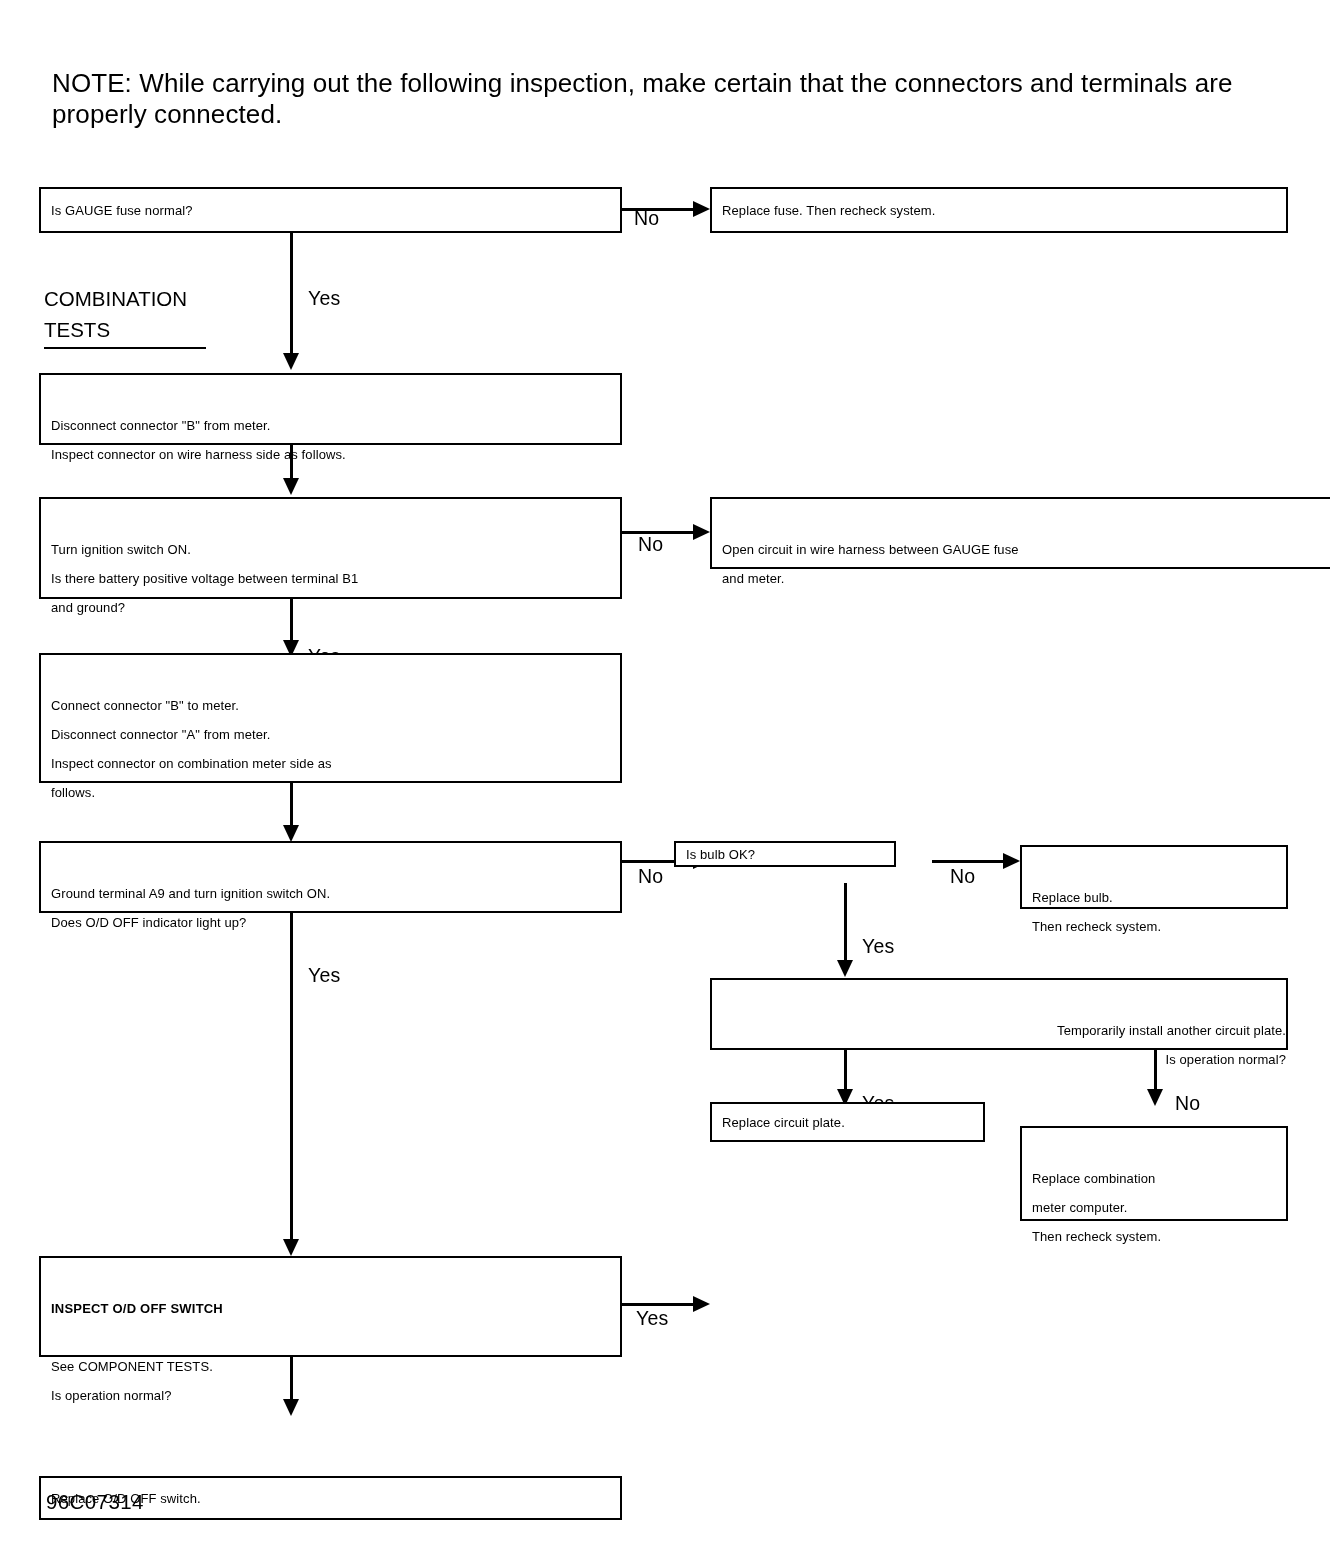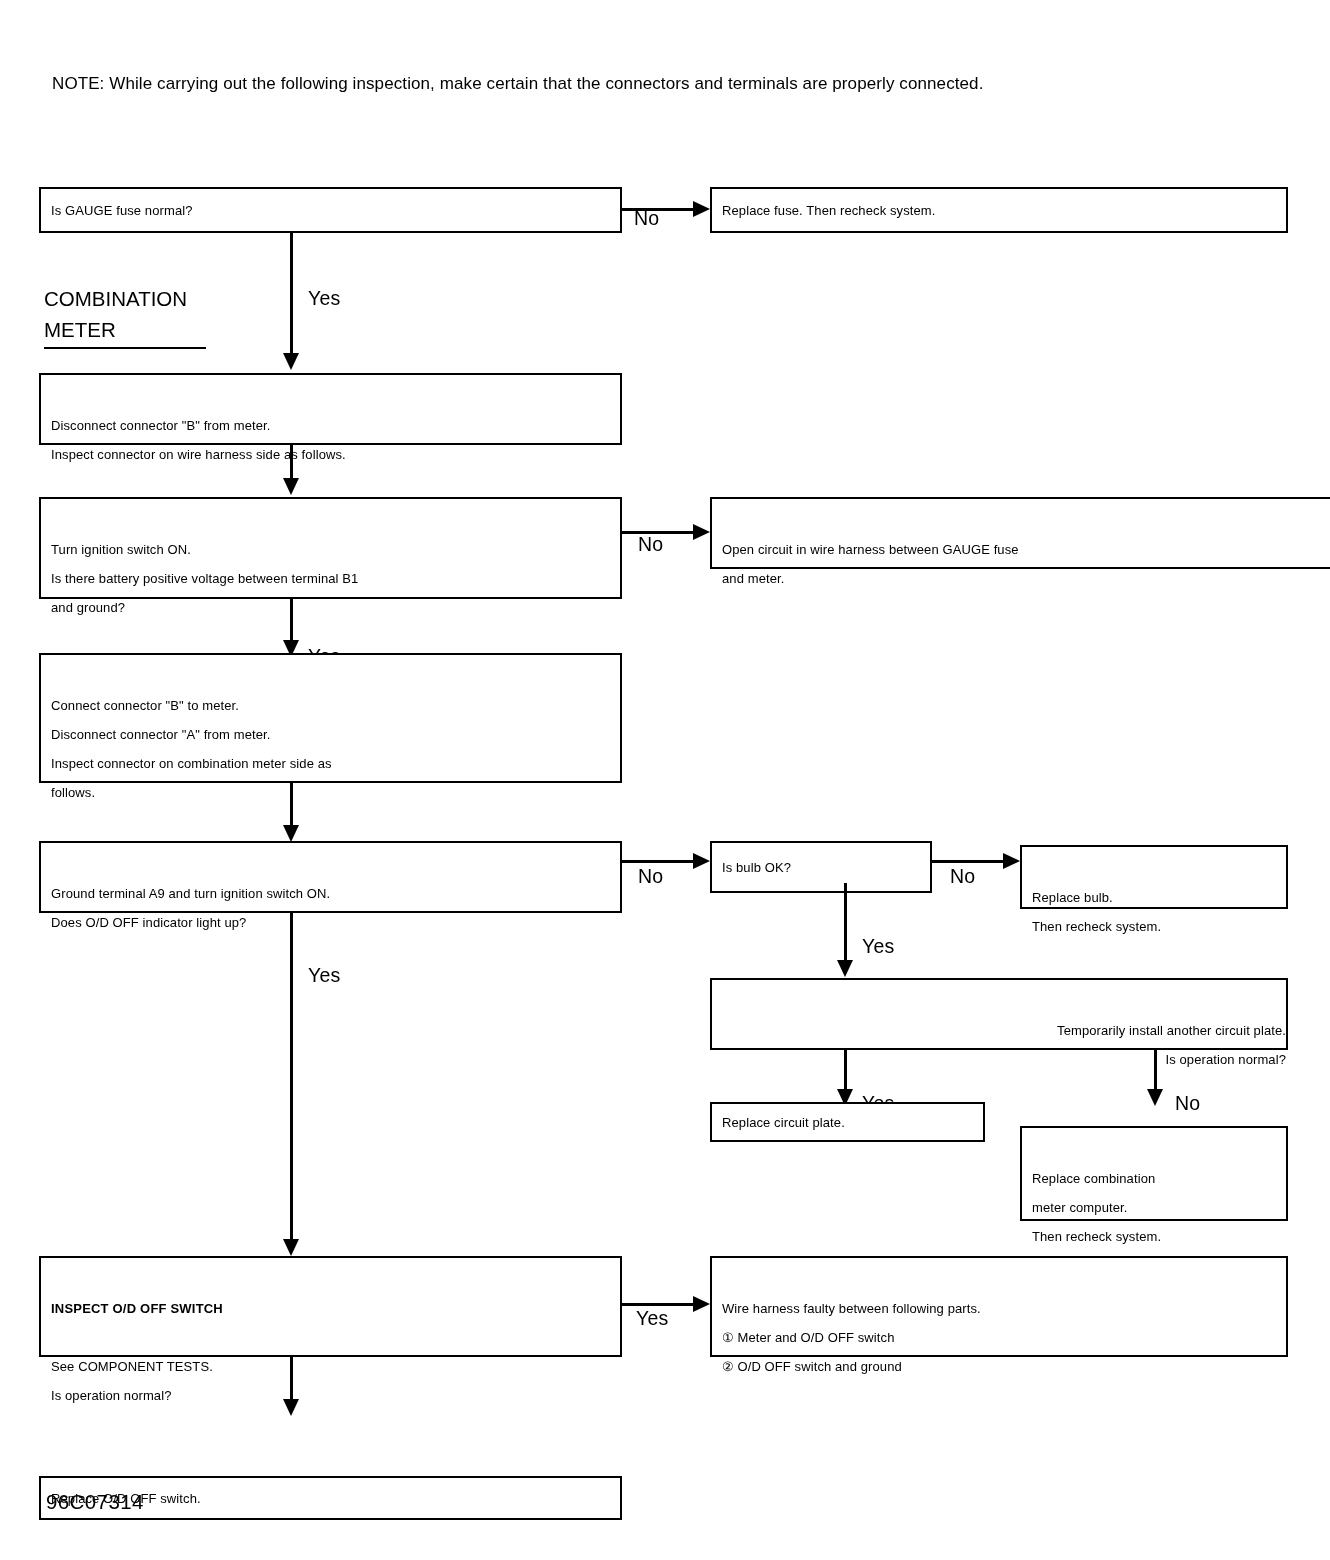--- a/index.html
+++ b/index.html
@@ -19,21 +19,21 @@
     background: #ffffff;
     overflow: hidden;
   }
 
   
   .note {
     position: absolute;
     left: 52px;
     top: 68px;
     width: 1210px;
-    font-size: 17px;
+    font-size: 26px;
     line-height: 31px;
     letter-spacing: 0.1px;
     white-space: pre-line;
   }
 
   
   .box {
     position: absolute;
     box-sizing: border-box;
     border: 2.5px solid #000;
@@ -116,21 +116,21 @@
   }
 </style>
 </head>
 <body>
 
 <div id="page">
 
   <div class="note">NOTE:  While carrying out the following inspection, make certain that the connectors and terminals are properly connected.</div>
 
   <div class="section-head">COMBINATION
-METER</div>
+TESTS</div>
 
   <div class="box center-v" style="left:39px; top:187px; width:583px; height:46px;">
     <span>Is GAUGE fuse normal?</span>
   </div>
 
   <div class="hline" style="left:622px; top:208px; width:72px;"></div>
   <div class="arrow-right" style="left:693px; top:201px;"></div>
   <div class="branch-label" style="left:634px; top:168px;">No</div>
 
   <div class="box center-v" style="left:710px; top:187px; width:578px; height:46px;">
@@ -180,21 +180,21 @@
 
   <div class="box" style="left:39px; top:841px; width:583px; height:72px;">
     <span>Ground terminal A9 and turn ignition switch ON.
 Does O/D OFF indicator light up?</span>
   </div>
 
   <div class="hline" style="left:622px; top:860px; width:72px;"></div>
   <div class="arrow-right" style="left:693px; top:853px;"></div>
   <div class="branch-label" style="left:638px; top:826px;">No</div>
 
-  <div class="box center-v" style="left:710px; top:841px; width:222px; height:52px;">
+  <div class="box center-v" style="left:674px; top:841px; width:222px; height:26px;">
     <span>Is bulb OK?</span>
   </div>
 
   <div class="hline" style="left:932px; top:860px; width:72px;"></div>
   <div class="arrow-right" style="left:1003px; top:853px;"></div>
   <div class="branch-label" style="left:950px; top:826px;">No</div>
 
   <div class="box" style="left:1020px; top:845px; width:268px; height:64px;">
     <span>Replace bulb.
 Then recheck system.</span>
@@ -234,25 +234,20 @@
   <div class="box" style="left:39px; top:1256px; width:583px; height:101px;">
     <span class="hdr">INSPECT O/D OFF SWITCH</span><br>
     <span>See COMPONENT TESTS.
 Is operation normal?</span>
   </div>
 
   <div class="hline" style="left:622px; top:1303px; width:72px;"></div>
   <div class="arrow-right" style="left:693px; top:1296px;"></div>
   <div class="branch-label" style="left:636px; top:1268px;">Yes</div>
 
-  <div class="box" style="left:710px; top:1256px; width:578px; height:101px;">
-    <span>Wire harness faulty between following parts.
-① Meter and O/D OFF switch
-② O/D OFF switch and ground</span>
-  </div>
 
   <div class="vline" style="left:290px; top:1357px; height:53px;"></div>
   <div class="arrow-down" style="left:283px; top:1399px;"></div>
 
   <div class="box center-v" style="left:39px; top:1476px; width:583px; height:44px;">
     <span>Replace O/D OFF switch.</span>
   </div>
 
   <div class="fig-id">96C07314</div>
 

